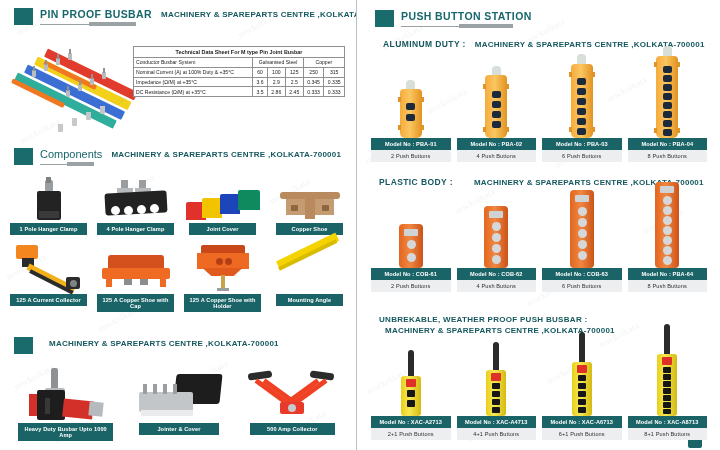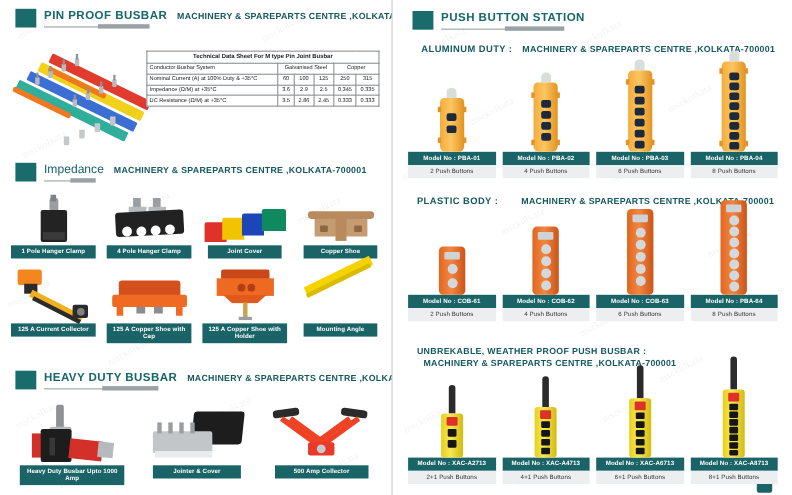--- a/index.html
+++ b/index.html
@@ -147,21 +147,21 @@
           <td class="c">0.333</td>
           <td class="c">0.333</td>
         </tr>
       </tbody>
         </table>
     </div>
 
     <div style="position:absolute;left:14px;top:148px;display:flex;align-items:flex-start;">
       <div class="sec-sq"></div>
       <div class="sec-txtwrap">
-        <div class="sec-title thin">Impedance</div>
+        <div class="sec-title thin">Components</div>
         <div class="sec-rule"></div>
       </div>
       <div class="co-line">MACHINERY &amp;  SPAREPARTS CENTRE ,KOLKATA-700001</div>
     </div>
 
     <div style="position:absolute;left:8px;top:176px;width:342px;" class="grid4">
       <div class="cell">
         <div class="art" style="height:44px;">
           <div class="bx" style="width:24px;height:40px;">
             <div style="position:absolute;left:8px;top:0;width:8px;height:12px;background:#9a9ea1;border-radius:2px;"></div>
@@ -261,21 +261,20 @@
             <div style="position:absolute;left:1px;top:16px;width:64px;height:4px;background:#d9bb00;transform:rotate(-26deg);transform-origin:left center;"></div>
           </div>
         </div>
         <div class="chip" style="width:82%;margin-top:3px;">Mounting Angle</div>
       </div>
     </div>
 
     <div style="position:absolute;left:14px;top:337px;display:flex;align-items:flex-start;">
       <div class="sec-sq"></div>
       <div class="sec-txtwrap">
-        <div class="sec-title">HEAVY DUTY BUSBAR</div>
         <div class="sec-rule"></div>
       </div>
       <div class="co-line">MACHINERY &amp;  SPAREPARTS CENTRE ,KOLKATA-700001</div>
     </div>
 
     <div style="position:absolute;left:14px;top:366px;width:330px;" class="grid3">
       <div class="cell">
         <div class="art" style="height:54px;">
           <div class="bx" style="width:82px;height:52px;">
             <div style="position:absolute;left:26px;top:0;width:7px;height:22px;background:#8e9295;border-radius:2px;"></div>

